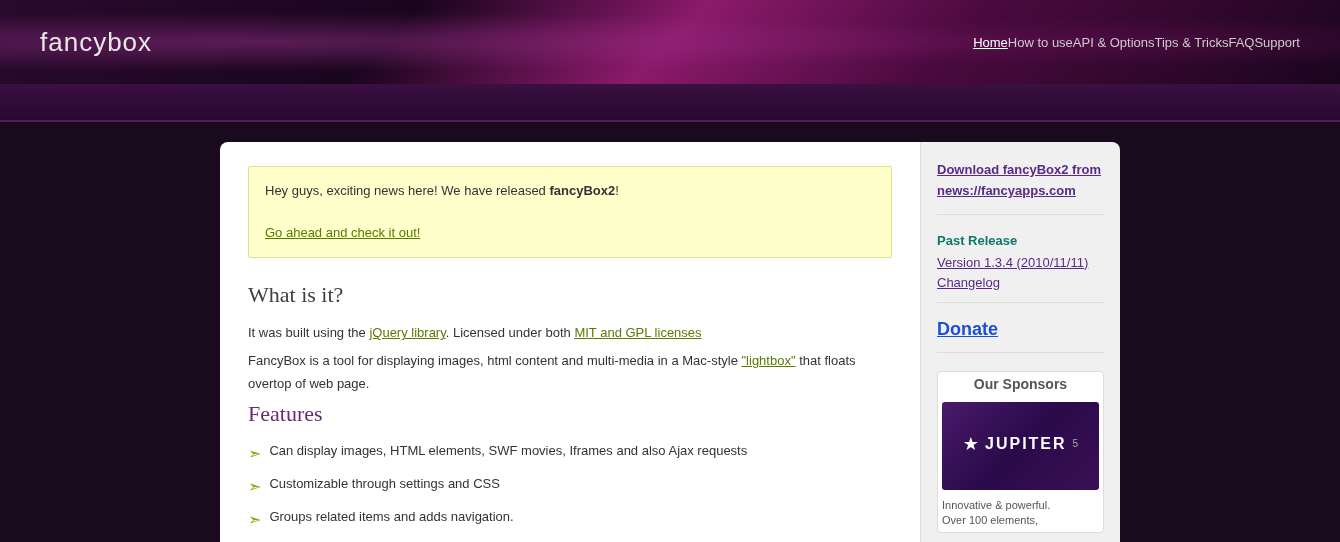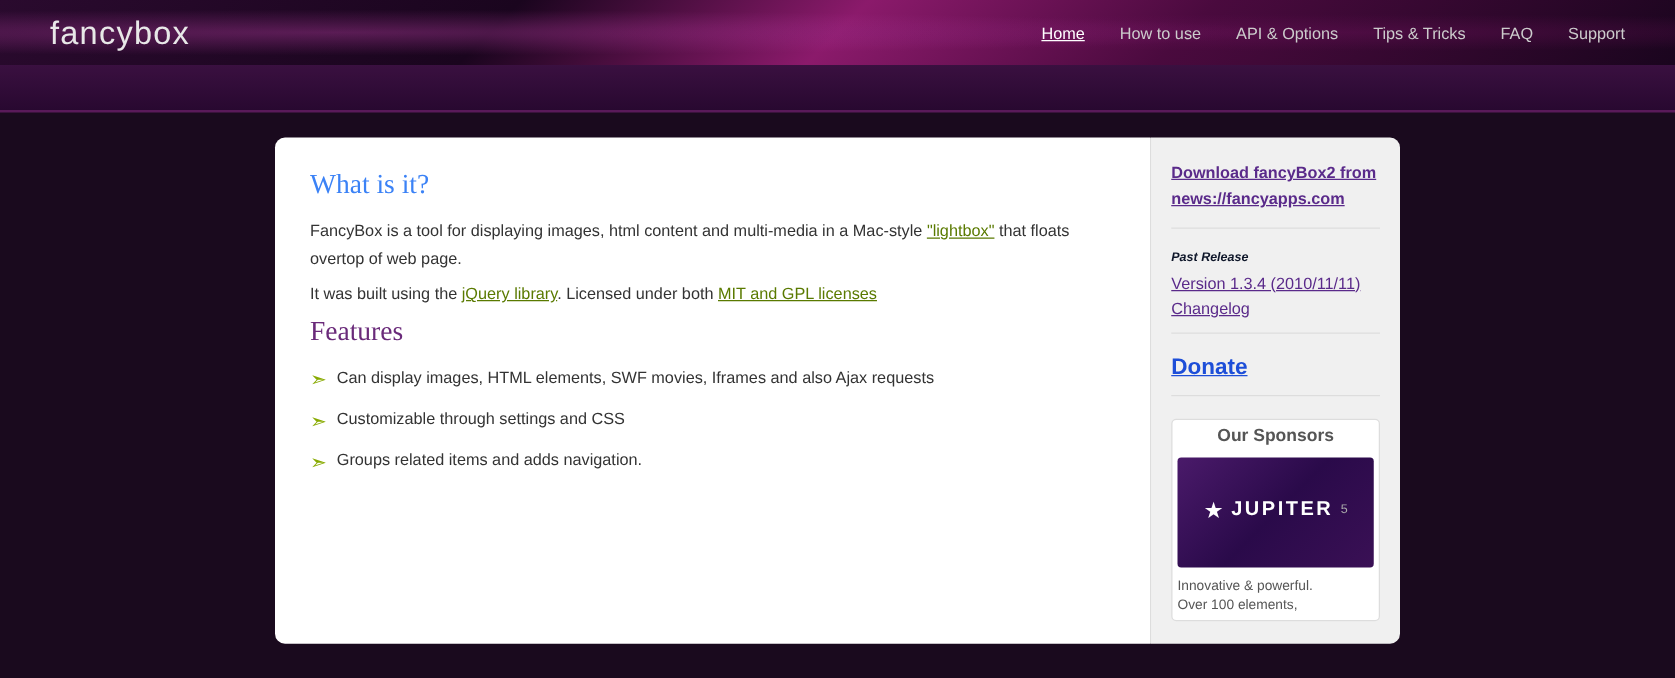--- a/index.html
+++ b/index.html
@@ -8,21 +8,21 @@
       font-size: 14px;
       background: #1a0a1e;
       min-height: 542px;
       overflow-x: hidden;
     }
 
     
     #header {
       background: linear-gradient(135deg, #2a0a2e 0%, #1a051e 30%, #8b1a6b 50%, #4a0a3e 70%, #1a051e 100%);
       position: relative;
-      height: 52px;
+      height: 84px;
       display: flex;
       align-items: center;
       justify-content: space-between;
       padding: 0 40px;
     }
     #header::before {
       content: '';
       position: absolute;
       top: 0; left: 0; right: 0; bottom: 0;
       background: 
@@ -34,21 +34,20 @@
       font-size: 26px;
       font-weight: 300;
       color: #e8e8e8;
       font-family: Arial, sans-serif;
       letter-spacing: 1px;
       position: relative;
       z-index: 1;
     }
     nav {
       display: flex;
-      gap: 28px;
       align-items: center;
       position: relative;
       z-index: 1;
     }
     nav a {
       color: #ccc;
       text-decoration: none;
       font-size: 13px;
       font-family: Arial, sans-serif;
     }
@@ -98,21 +97,21 @@
       color: #5a7a00;
       text-decoration: underline;
     }
     .notice-box strong {
       font-weight: bold;
     }
 
     
     h2.section-title {
       font-size: 22px;
-      color: #3b82f6;
+      color: #404040;
       font-weight: normal;
       margin-bottom: 14px;
       font-family: Georgia, serif;
     }
 
     .content-text {
       font-size: 13px;
       color: #333;
       line-height: 1.7;
       font-family: Arial, sans-serif;
@@ -167,25 +166,24 @@
       font-weight: bold;
       text-decoration: underline;
       font-size: 13px;
       line-height: 1.6;
     }
 
     .sidebar-section {
       margin-top: 18px;
     }
     .sidebar-section-title {
-      font-size: 10px;
-      font-weight: bold;
-      color: #0f172a;
+      font-size: 13px;
+      font-weight: bold;
+      color: #0f766e;
       margin-bottom: 6px;
-      font-style: italic;
     }
     .sidebar-link a {
       color: #5a2a8a;
       text-decoration: underline;
       font-size: 13px;
       margin-top: 19px;
     }
 
     .sidebar-donate {
       margin-top: 16px;
@@ -280,27 +278,32 @@
     <a href="#">Support</a>
   </nav>
 </div>
 
 <div id="subheader"></div>
 
 <div id="main-wrapper">
 
   <div id="content">
 
+    <div class="notice-box">
+      <span>Hey guys, exciting news here! We have released </span><strong>fancyBox2</strong><span>!</span>
+      <br><br>
+      <a href="#">Go ahead and check it out!</a>
+    </div>
 
     <h2 class="section-title">What is it?</h2>
     <p class="content-text">
-      <span>FancyBox is a tool for displaying images, html content and multi-media in a Mac-style </span><a href="#">"lightbox"</a><span> that floats overtop of web page.</span>
+      <span>It was built using the </span><a href="#">jQuery library</a><span>. Licensed under both </span><a href="#">MIT and GPL licenses</a>
     </p>
     <p class="content-text">
-      <span>It was built using the </span><a href="#">jQuery library</a><span>. Licensed under both </span><a href="#">MIT and GPL licenses</a>
+      <span>FancyBox is a tool for displaying images, html content and multi-media in a Mac-style </span><a href="#">"lightbox"</a><span> that floats overtop of web page.</span>
     </p>
 
     <h2 class="features-title">Features</h2>
     <ul class="feature-list">
       <li>
         <span class="feature-bullet">➣</span>
         <span>Can display images, HTML elements, SWF movies, Iframes and also Ajax requests</span>
       </li>
       <li>
         <span class="feature-bullet">➣</span>

